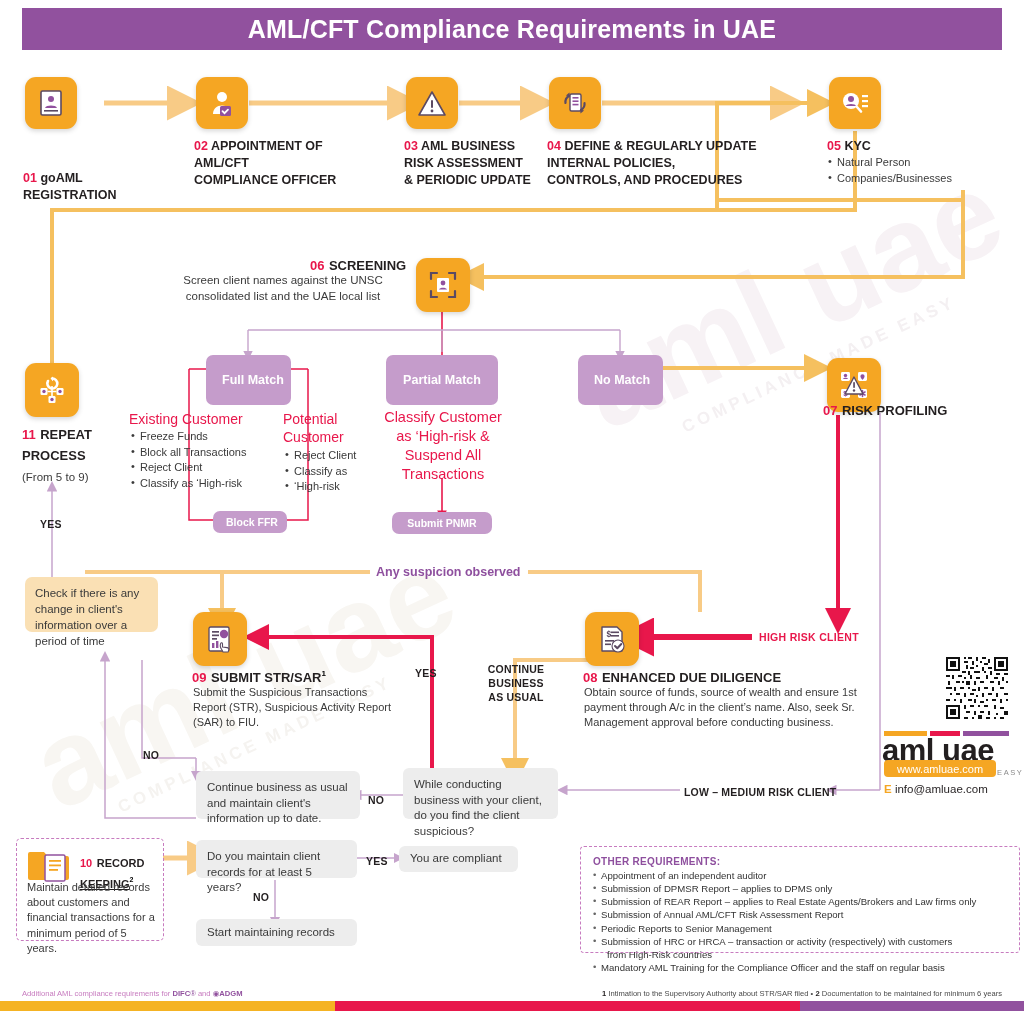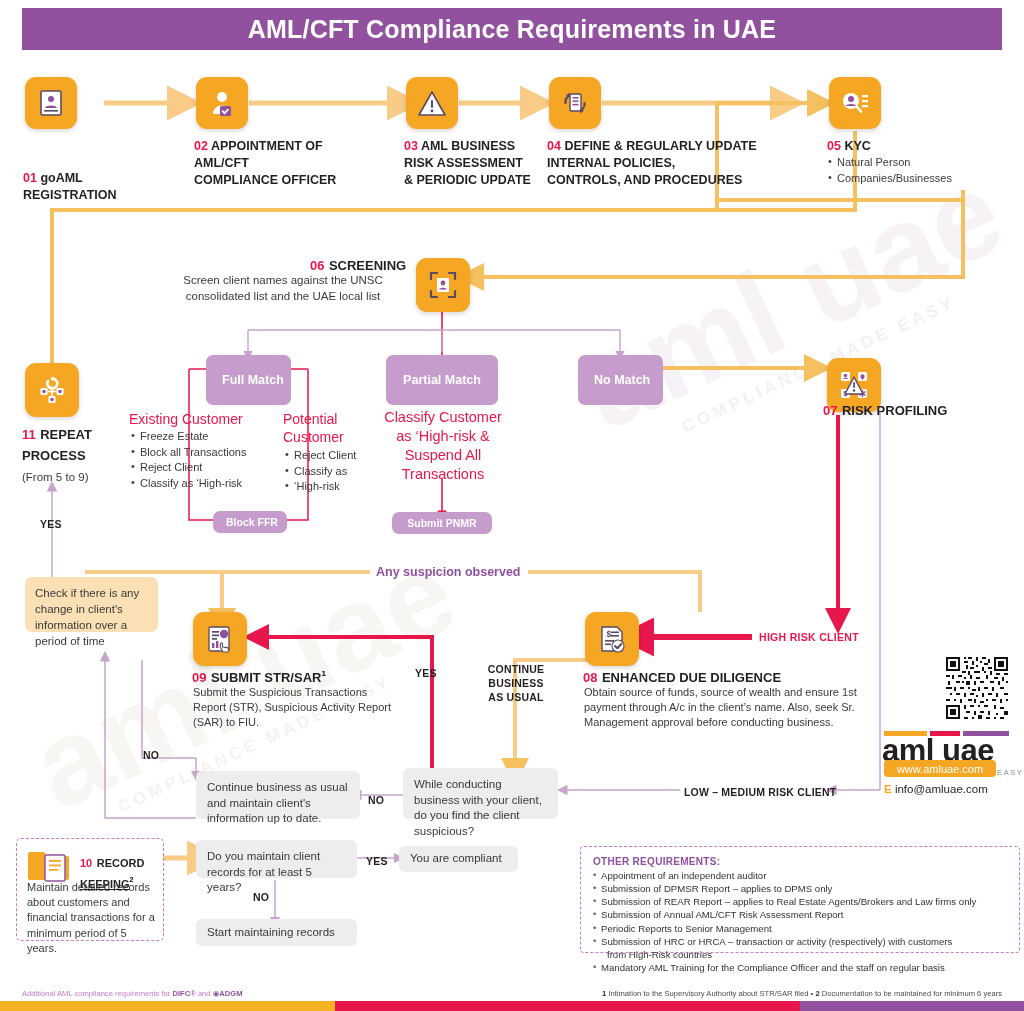--- a/index.html
+++ b/index.html
@@ -311,21 +311,21 @@
     <span>Screen client names against the UNSC</span><br>
     <span>consolidated list and the UAE local list</span>
   </div>
 
   <div class="abs pill" style="left:206px;top:355px;width:85px;">Full Match</div>
   <div class="abs pill" style="left:386px;top:355px;width:112px;">Partial Match</div>
   <div class="abs pill" style="left:578px;top:355px;width:85px;">No Match</div>
 
   <div class="abs pink-head" style="left:129px;top:411px;width:140px;">Existing Customer</div>
   <ul class="abs bullets" style="left:131px;top:429px;width:145px;">
-    <li>Freeze Estate</li>
+    <li>Freeze Funds</li>
     <li>Block all Transactions</li>
     <li>Reject Client</li>
     <li>Classify as ‘High-risk</li>
   </ul>
 
   <div class="abs pink-head" style="left:283px;top:411px;width:100px;line-height:1.25;">
     <span>Potential</span><br>
     <span>Customer</span>
   </div>
   <ul class="abs bullets" style="left:285px;top:448px;width:98px;">

